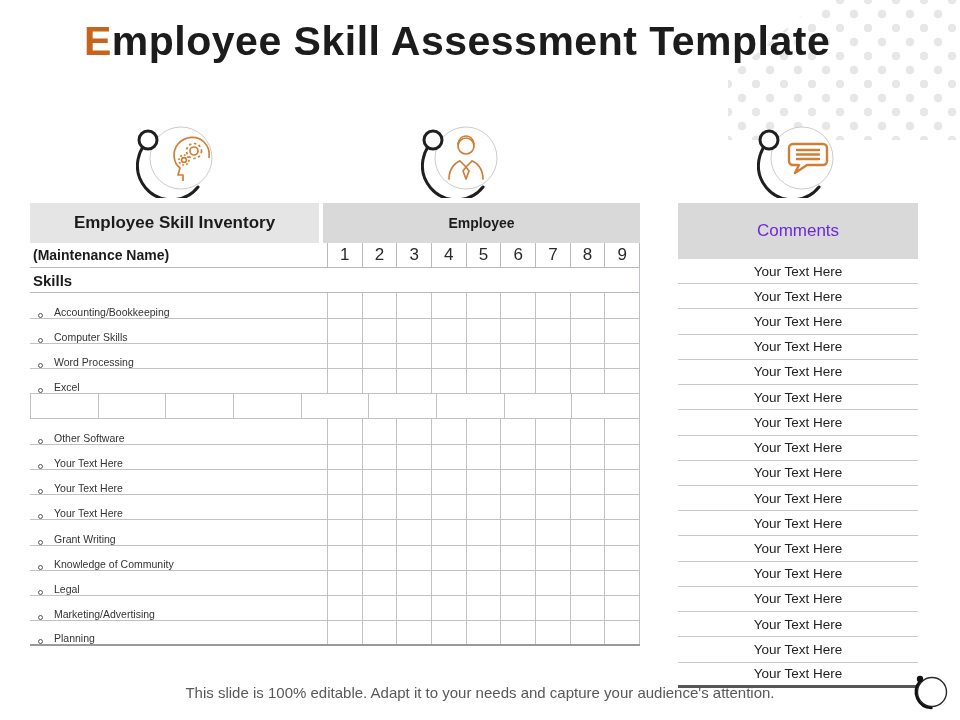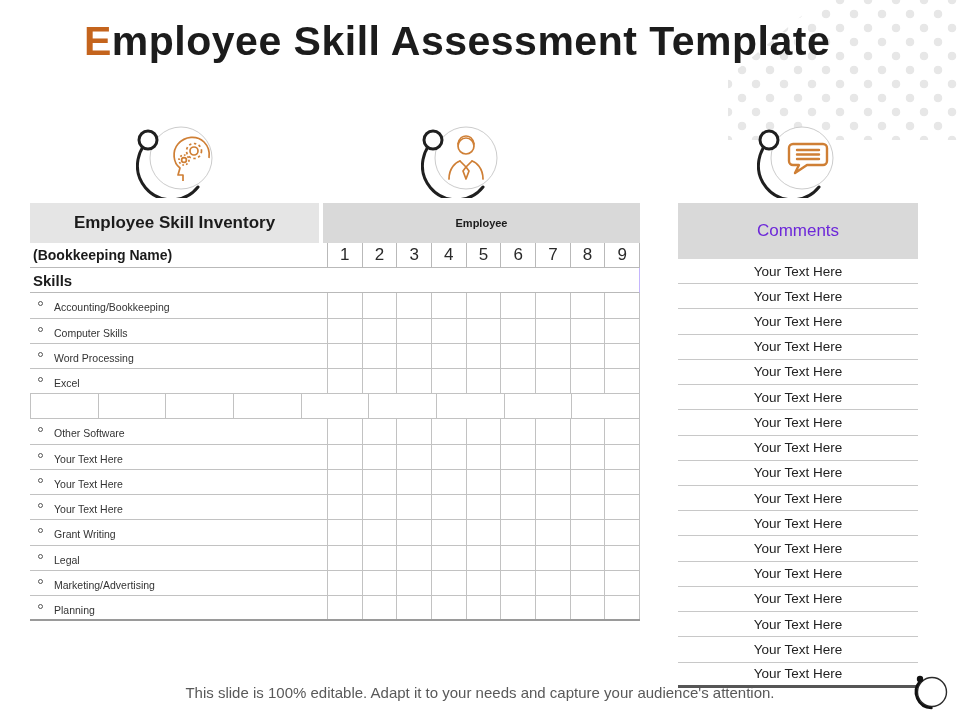--- a/index.html
+++ b/index.html
@@ -33,30 +33,30 @@
 
   
   .icon-group { position:absolute; top:118px; width:90px; height:80px; z-index:2; }
   #icon1 { left:136px; } #icon2 { left:421px; } #icon3 { left:757px; }
 
   
   .skill-table { position:absolute; left:30px; top:203px; width:610px; z-index:2; }
   .st-header { display:flex; height:40px; }
   .st-h-left { width:289px; background:#e5e5e5; display:flex; align-items:center; justify-content:center; font-weight:bold; font-size:17px; color:#1b1b1b; }
   .st-gap { width:4px; background:#fff; }
-  .st-h-right { flex:1; background:#d9d9d9; display:flex; align-items:center; justify-content:center; font-weight:bold; font-size:11px; color:#1b1b1b; }
+  .st-h-right { flex:1; background:#d9d9d9; display:flex; align-items:center; justify-content:center; font-weight:bold; font-size:14px; color:#1b1b1b; }
   .org-row { display:flex; height:25.2px; border-bottom:1px solid #b9b9b9; }
   .org-label { width:297px; display:flex; align-items:center; font-weight:bold; font-size:14px; color:#1b1b1b; padding-left:3px; }
   .numcells { flex:1; display:flex; }
   .ncell { flex:1; border-left:1px solid #b9b9b9; display:flex; align-items:center; justify-content:center; font-size:17px; color:#2a2a2a; }
   .ncell:last-child { border-right:1px solid #b9b9b9; }
   .section-row { height:25.2px; border-bottom:1px solid #b9b9b9; border-right:1px solid #c4b5fd; display:flex; align-items:center; font-weight:bold; font-size:15px; color:#1b1b1b; padding-left:3px; }
   .srow { display:flex; height:25.23px; border-bottom:1px solid #c2c2c2; }
   .srows .srow:last-child { border-bottom:2px solid #9a9a9a; }
-  .sname { width:297px; display:flex; align-items:flex-start;margin-top:8px; }
+  .sname { width:297px; display:flex; align-items:flex-end;margin-top:8px; }
   .bullet { width:5px; height:5px; border:1px solid #555; border-radius:50%; margin-left:8px; flex:none; }
   .slabel { margin-left:11px; font-size:10.5px; color:#333; white-space:nowrap; }
   .scells { flex:1; display:flex; }
   .scell { flex:1; border-left:1px solid #c2c2c2; }
   .scell:last-child { border-right:1px solid #c2c2c2; }
 
   
   .comments-table { position:absolute; left:678px; top:203px; width:240px; z-index:2; }
   .ct-header { height:56px; background:#d9d9d9; display:flex; align-items:center; justify-content:center; font-weight:normal; font-size:17px; color:#6d28d9; }
   .crow { height:25.23px; border-bottom:1px solid #c8c8c8; display:flex; align-items:center; justify-content:center; font-size:13.5px; color:#222; }
@@ -122,21 +122,21 @@
     </svg>
   </div>
 
   <div class="skill-table">
     <div class="st-header">
       <div class="st-h-left">Employee Skill Inventory</div>
       <div class="st-gap"></div>
       <div class="st-h-right">Employee</div>
     </div>
     <div class="org-row">
-      <div class="org-label">(Bookkeeping Name)</div>
+      <div class="org-label">(Maintenance Name)</div>
       <div class="numcells">
 
       <span class="ncell">1</span>
           <span class="ncell">2</span>
           <span class="ncell">3</span>
           <span class="ncell">4</span>
           <span class="ncell">5</span>
           <span class="ncell">6</span>
           <span class="ncell">7</span>
           <span class="ncell">8</span>
@@ -308,20 +308,37 @@
           <span class="scell"></span>
           <span class="scell"></span>
           <span class="scell"></span>
           <span class="scell"></span>
           <span class="scell"></span>
         </div>
       </div>
         <div class="srow">
         <div class="sname">
           <span class="bullet"></span>
+          <span class="slabel">Knowledge of Community</span>
+        </div>
+        <div class="scells">
+          <span class="scell"></span>
+          <span class="scell"></span>
+          <span class="scell"></span>
+          <span class="scell"></span>
+          <span class="scell"></span>
+          <span class="scell"></span>
+          <span class="scell"></span>
+          <span class="scell"></span>
+          <span class="scell"></span>
+        </div>
+      </div>
+        <div class="srow">
+        <div class="sname">
+          <span class="bullet"></span>
           <span class="slabel">Legal</span>
         </div>
         <div class="scells">
           <span class="scell"></span>
           <span class="scell"></span>
           <span class="scell"></span>
           <span class="scell"></span>
           <span class="scell"></span>
           <span class="scell"></span>
           <span class="scell"></span>

